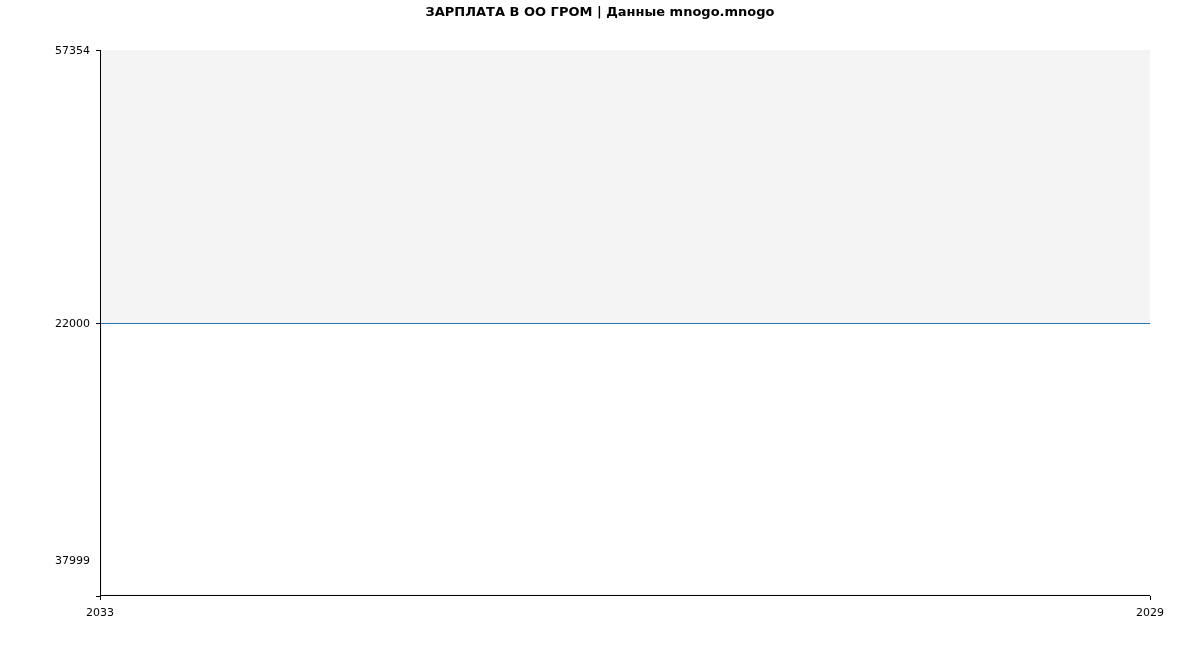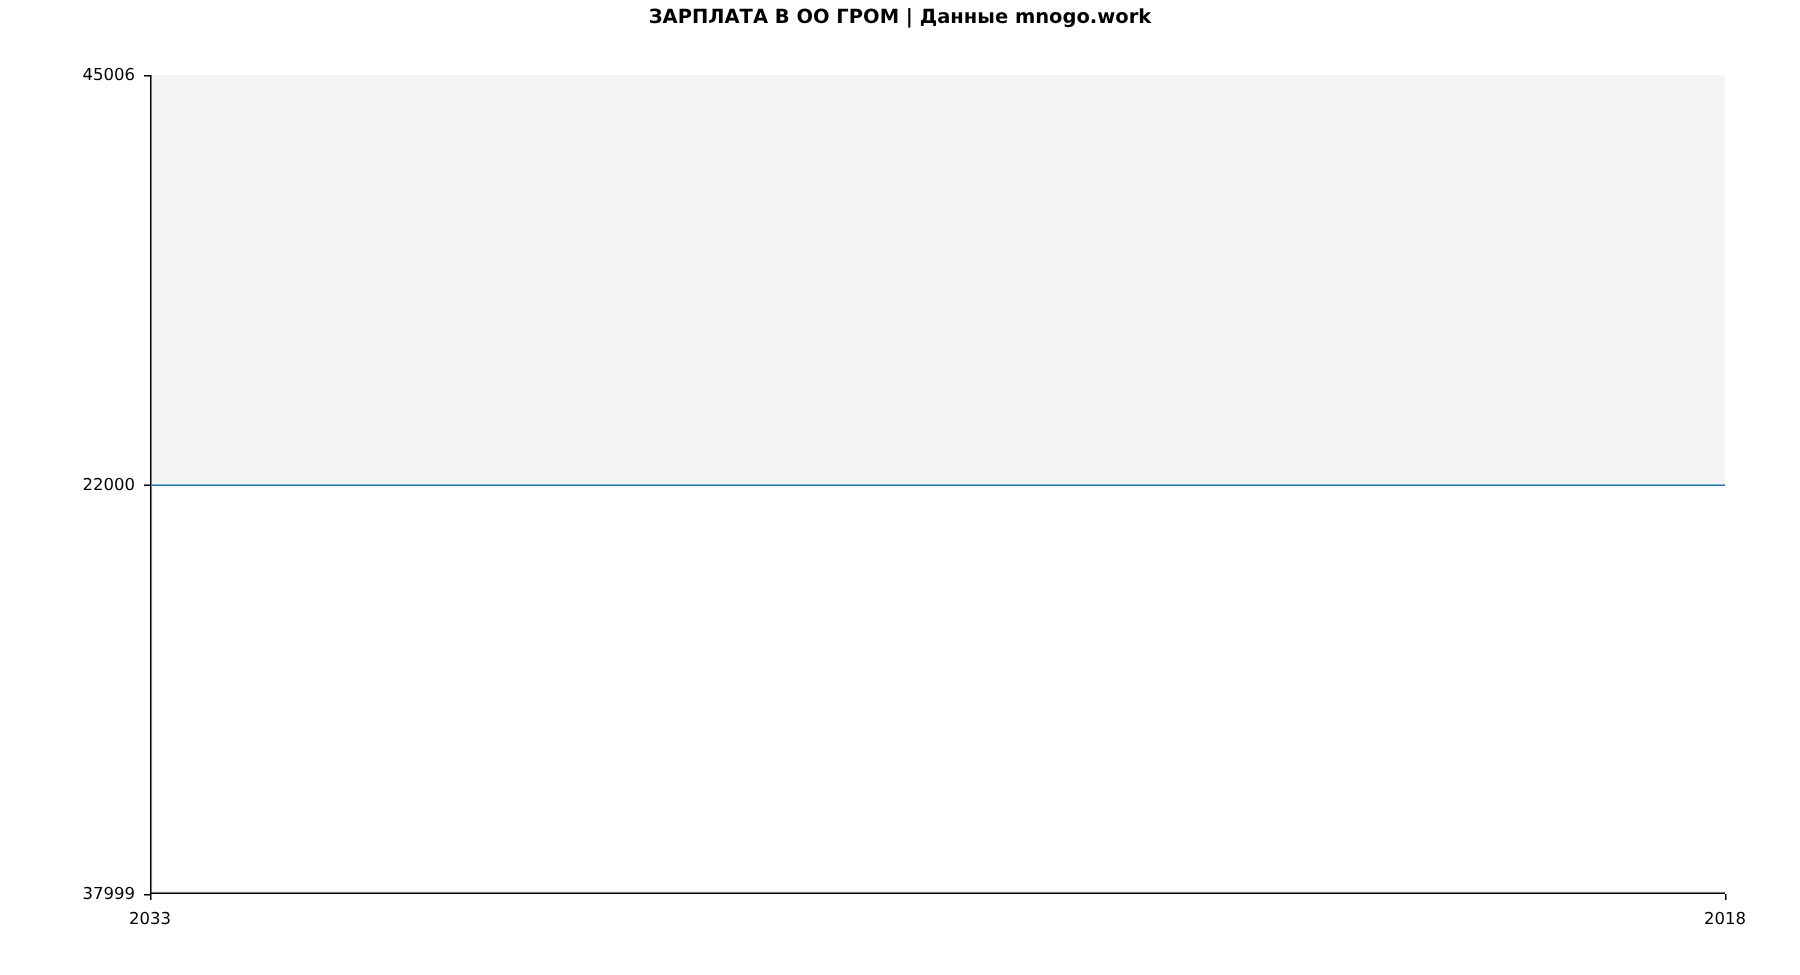--- a/index.html
+++ b/index.html
@@ -82,35 +82,35 @@
     width: 0;
     height: 4px;
     border-left: 1px solid #000000;
   }
 </style>
 </head>
 <body>
 
 <div class="chart-wrap">
 
-  <div class="title">ЗАРПЛАТА В ОО ГРОМ | Данные mnogo.work</div>
+  <div class="title">ЗАРПЛАТА В ОО ГРОМ | Данные mnogo.mnogo</div>
 
-  <div class="ytick-label" style="top:50px;">45006</div>
+  <div class="ytick-label" style="top:50px;">57354</div>
   <div class="ytick-mark" style="top:50px;"></div>
 
   <div class="ytick-label" style="top:323px;">22000</div>
   <div class="ytick-mark" style="top:323px;"></div>
 
-  <div class="ytick-label" style="top:596px;">37999</div>
+  <div class="ytick-label" style="top:560px;">37999</div>
   <div class="ytick-mark" style="top:596px;"></div>
 
   <div class="xtick-mark" style="left:100px;"></div>
   <div class="xtick-label" style="left:100px;">2033</div>
 
   <div class="xtick-mark" style="left:1150px;"></div>
-  <div class="xtick-label" style="left:1150px;">2018</div>
+  <div class="xtick-label" style="left:1150px;">2029</div>
 
   <div class="plot-area">
     <div class="white-below"></div>
     <div class="data-line"></div>
   </div>
 
 </div>
 
 </body></html>

